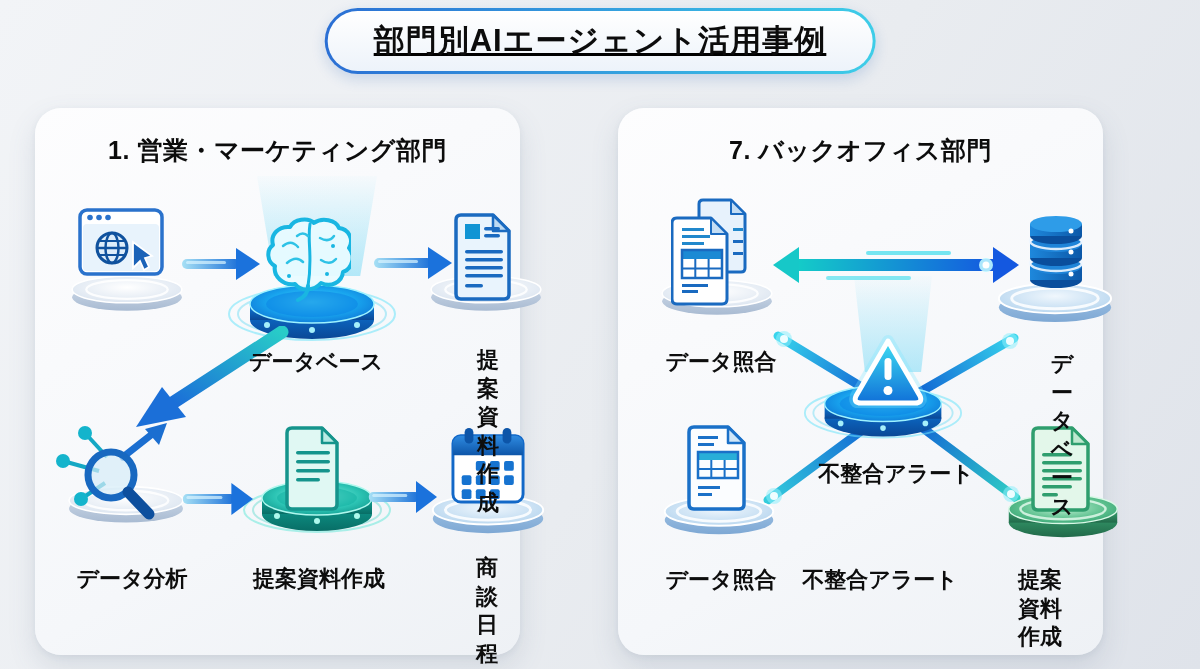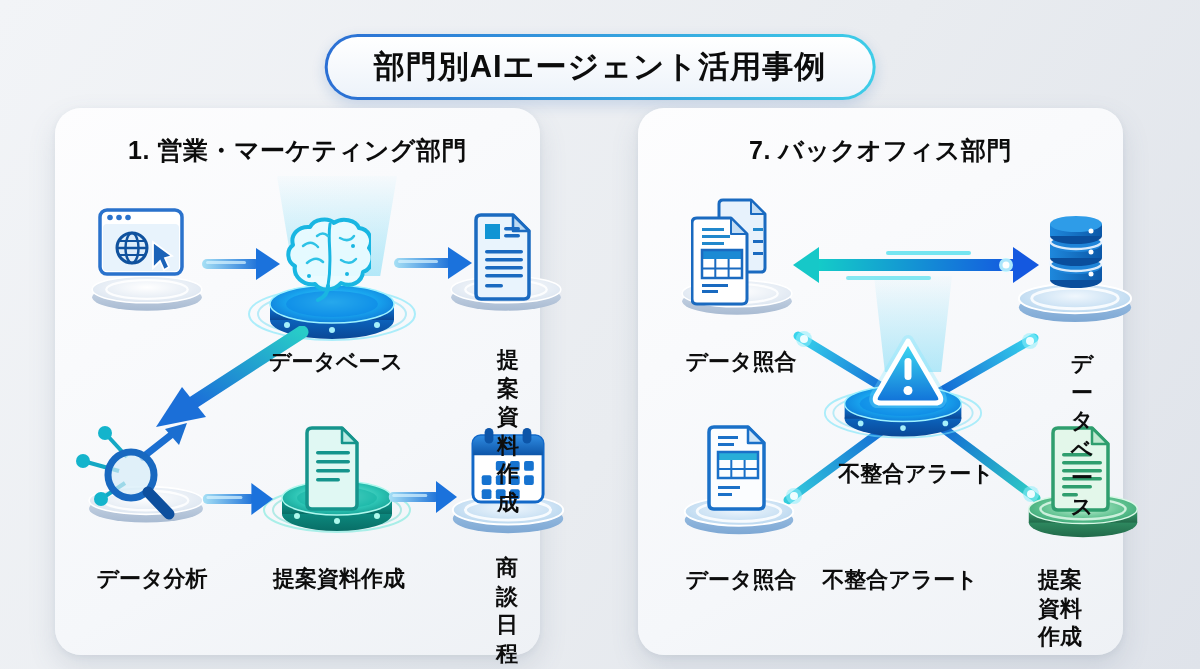--- a/index.html
+++ b/index.html
@@ -3,34 +3,34 @@
 <meta charset="utf-8">
 <style>
   html,body{margin:0;padding:0;}
   .stage{
     position:relative;width:1200px;height:669px;overflow:hidden;
     font-family:"Liberation Sans","DejaVu Sans",sans-serif;
     background:linear-gradient(125deg,#f2f4f7 0%,#e9ecf0 55%,#dfe3ea 100%);
   }
   .abs{position:absolute;}
   .titlewrap{
-    position:absolute;top:34px;left:50%;transform:translateX(-50%);
+    position:absolute;top:8px;left:50%;transform:translateX(-50%);
     padding:3px;border-radius:40px;
     background:linear-gradient(90deg,#2b6fd4,#3ecde8);
     box-shadow:0 5px 14px rgba(30,90,180,.18);
+    text-decoration:underline;
   }
   .titleinner{
     border-radius:37px;background:linear-gradient(180deg,#ffffff,#edf3fa);
     padding:9px 46px;font-size:31px;font-weight:800;color:#0c0c0c;letter-spacing:1px;white-space:nowrap;
   }
   .panel{
     position:absolute;top:108px;width:485px;height:547px;border-radius:26px;
     background:linear-gradient(150deg,#fdfdfe 0%,#f5f7fa 65%,#eef1f5 100%);
     box-shadow:0 12px 28px rgba(80,100,130,.15),0 2px 6px rgba(80,100,130,.08);
-    margin-left:20px;
   }
   #panel-left{left:35px;} #panel-right{left:618px;}
   .heading{
     position:absolute;top:26px;left:0;width:100%;text-align:center;
     font-size:25px;font-weight:800;color:#0c0c0c;letter-spacing:.5px;
   }
   .label{
     position:absolute;transform:translateX(-50%);text-align:center;
     font-size:22px;font-weight:800;color:#0d0d0d;white-space:pre-line;line-height:1.3;
   }

